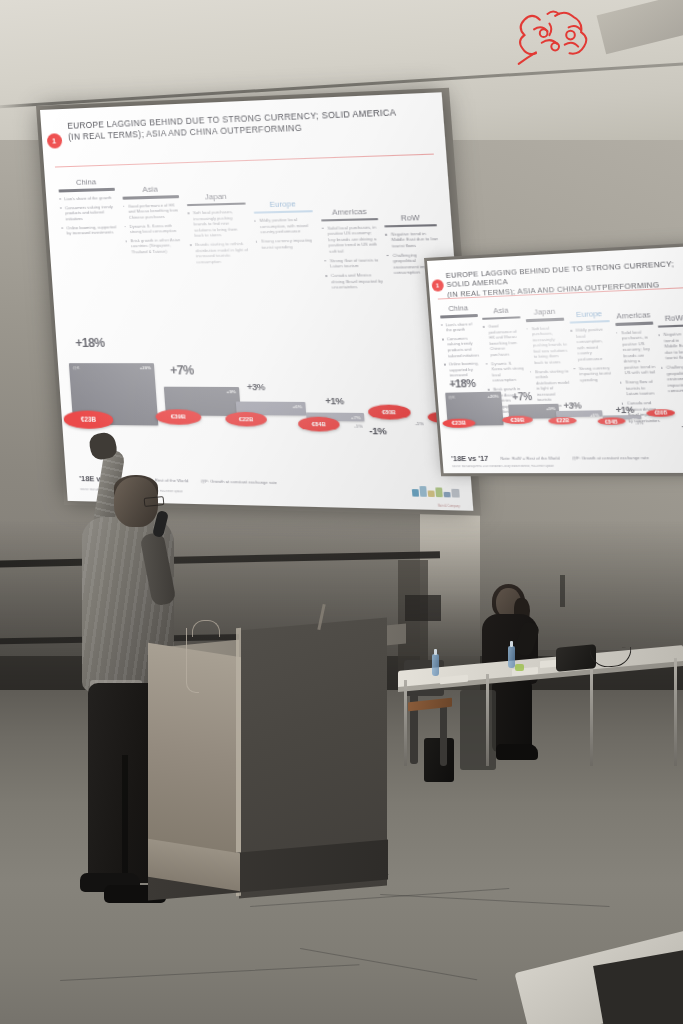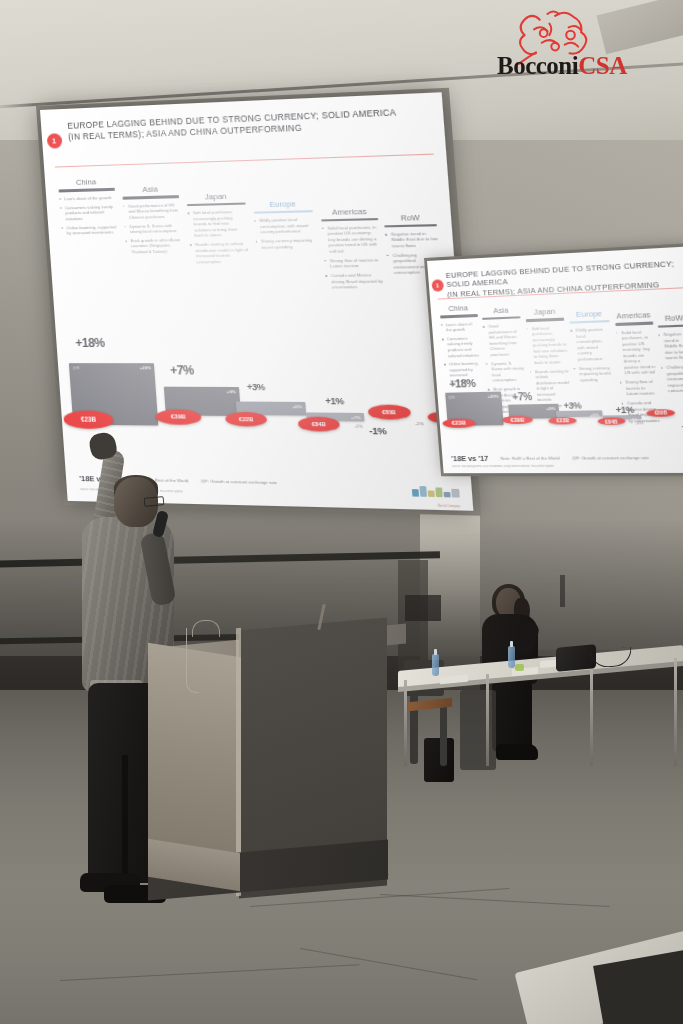--- a/index.html
+++ b/index.html
@@ -752,18 +752,15 @@
         <path d="M60 20 q8 -4 13 3"></path>
         <path d="M32 36 q9 -6 16 1"></path>
         <path d="M56 38 q8 -5 14 2"></path>
         <path d="M40 16 q4 6 0 12"></path>
         <circle cx="34" cy="26" r="4"></circle>
         <circle cx="62" cy="28" r="4.5"></circle>
         <circle cx="46" cy="40" r="4"></circle>
         <path d="M26 46 q-10 6 -18 12"></path>
       </g>
     </svg>
-    <div class="wm-text">
-      <span class="wm-b">Bocconi</span><span class="wm-c">CSA</span>
-    </div>
   </div>
 
 </div>
 
 </body></html>

